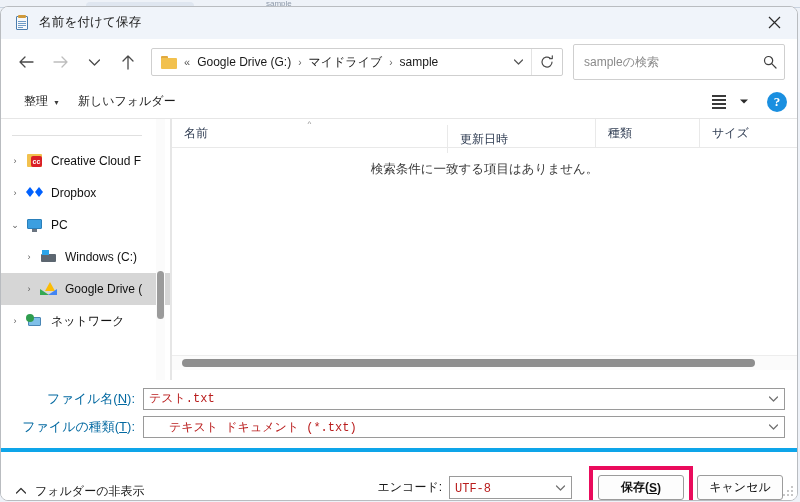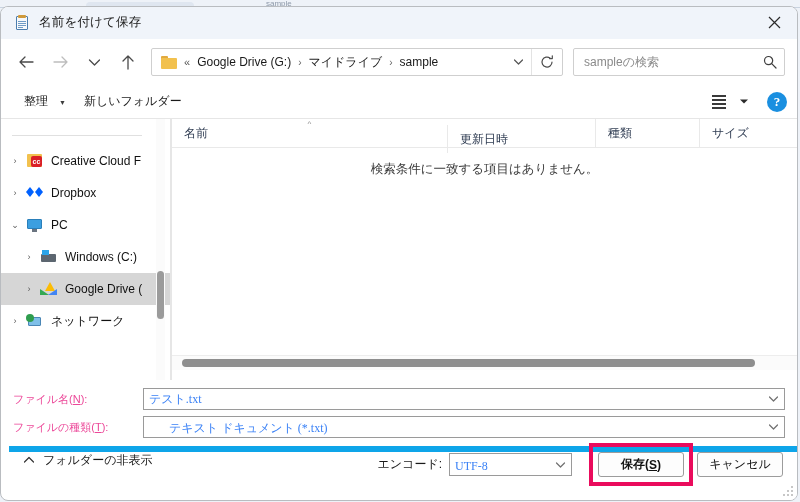--- a/index.html
+++ b/index.html
@@ -215,21 +215,21 @@
     align-items: center;
     justify-content: center;
     color: #4d4d4d;
     flex: none;
     border-left: 1px solid #e3e3e3;
     cursor: default;
   }
 
   .searchbox {
     width: 212px;
-    height: 28px;
+    height: 36px;
     margin-left: 10px;
     border: 1px solid #cfcfcf;
     background: #fff;
     border-radius: 2px;
     display: flex;
     align-items: center;
     box-sizing: border-box;
     flex: none;
   }
   .search-input {
@@ -265,21 +265,21 @@
     box-sizing: border-box;
   }
   .cmd-item {
     font-size: 12px;
     color: #1a1a1a;
     padding: 5px 9px;
     border-radius: 3px;
     cursor: default;
     display: flex;
     align-items: center;
-    gap: 11px;
+    gap: 5px;
     white-space: nowrap;
   }
   .cmd-caret {
     font-size: 7px;
     color: #3c3c3c;
     position: relative;
     top: 1px;
   }
   .cmd-right {
     position: absolute;
@@ -577,73 +577,73 @@
     background: #fff;
   }
   .field-row {
     display: flex;
     align-items: center;
     height: 22px;
     margin-bottom: 6px;
   }
   .field-label {
     width: 122px;
-    text-align: left;
+    text-align: right;
     padding-right: 8px;
-    font-size: 11px;
-    color: #ec4899;
+    font-size: 13px;
+    color: #0369a1;
     flex: none;
     white-space: nowrap;
   }
   .field-label u { text-decoration: underline; }
   .combo {
     flex: 1 1 auto;
     height: 22px;
     border: 1px solid #9a9a9a;
     background: #fff;
     display: flex;
     align-items: center;
     box-sizing: border-box;
     min-width: 0;
   }
   .combo-value {
     flex: 1 1 auto;
     font-size: 12px;
-    color: #3b82f6;
+    color: #b91c1c;
     padding-left: 5px;
     border: 0;
     outline: 0;
     background: transparent;
-    font-family: Liberation Serif, serif;
+    font-family: Liberation Mono, monospace;
     min-width: 0;
     height: 18px;
     line-height: 18px;
   }
   .combo-caret {
     width: 22px;
     height: 20px;
     flex: none;
     display: flex;
     align-items: center;
     justify-content: center;
     color: #707070;
     font-size: 9px;
     cursor: default;
   }
 
   
   .footer {
     position: absolute;
-    left: 8px; right: 0;
+    left: 0; right: 0;
     bottom: 0;
     height: 48px;
     background: #fff;
-    border-top: 6px solid #0ea5e9;
-    display: flex;
-    align-items: flex-start;
+    border-top: 4px solid #0ea5e9;
+    display: flex;
+    align-items: flex-end;
   }
   .hide-folders {
     display: flex;
     align-items: center;
     gap: 8px;
     margin-left: 14px;
     font-size: 12px;
     color: #1a1a1a;
     cursor: default;
     white-space: nowrap;

